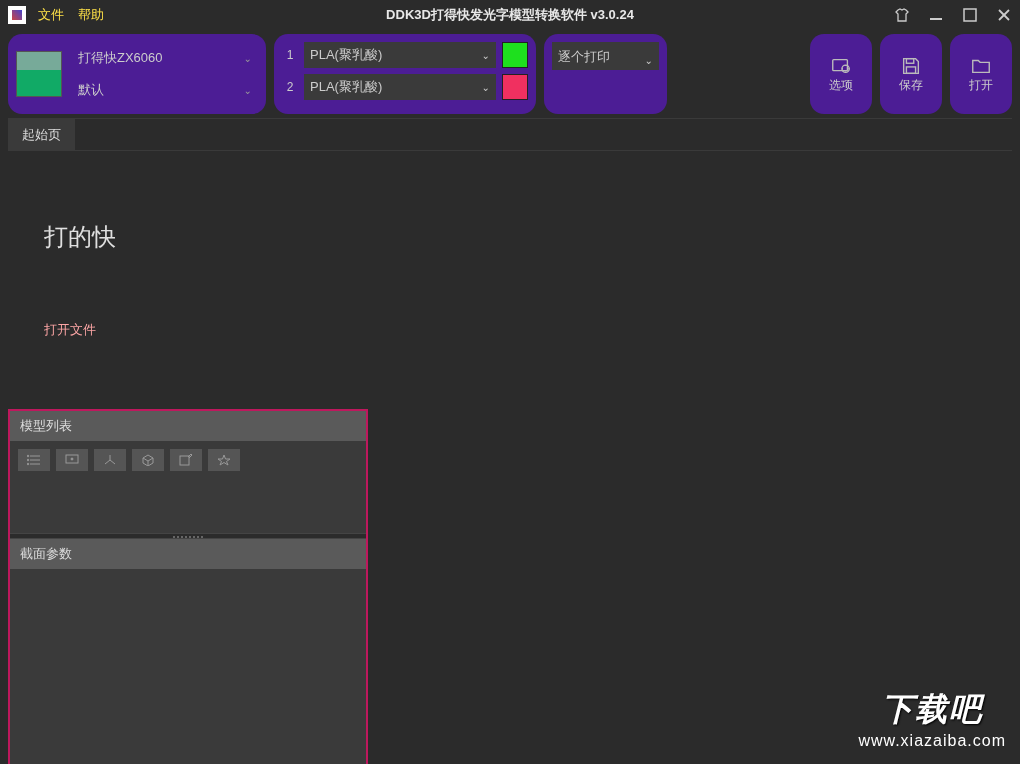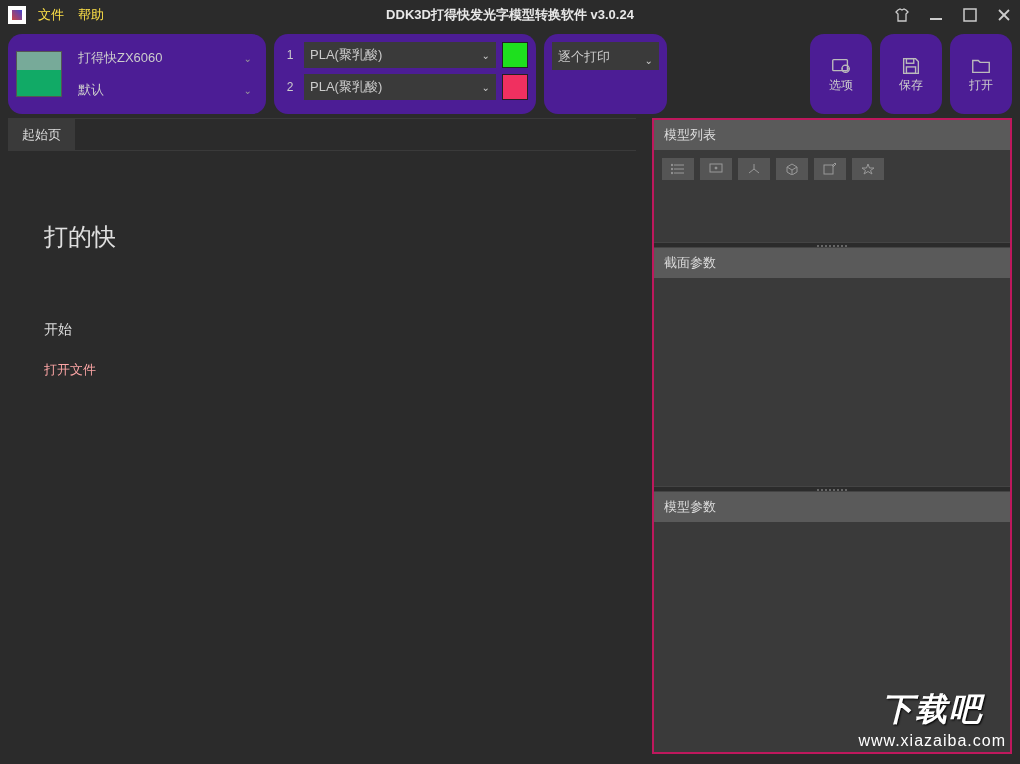--- a/index.html
+++ b/index.html
@@ -32,21 +32,21 @@
 
 .print-panel { width: 123px; }
 .print-sel { width:100%; background:#3a3a3a; display:flex; align-items:flex-end; justify-content:space-between; padding:4px 6px; cursor:pointer; height:28px; align-self:flex-start; margin-top:0; }
 .print-panel { align-items:flex-start; }
 
 .btn-panel { width: 62px; flex-direction: column; justify-content: center; cursor:pointer; }
 .btn-ico { width:22px; height:22px; color:#bbb; }
 .btn-lbl { font-size: 12px; color:#ccc; }
 
 
-.main { display:flex; margin: 0 8px 8px 8px; height: 636px; gap:16px; }
+.main { display:flex; margin: 0 8px 8px 8px; height: 636px; gap:0;flex-direction:column; }
 .left { flex:1; background:#2b2b2b; border-top:1px solid #3a3a3a; }
 .tabstrip { height: 32px; display:flex; border-bottom: 1px solid #3a3a3a; }
 .tab { background:#3a3a3a; padding: 6px 14px; color:#ddd; font-size:13px; cursor:pointer; display:flex; align-items:center; }
 .start-content { padding: 70px 36px; }
 .big-title { font-size: 24px; color:#e0e0e0; font-weight:300; margin-bottom: 68px; }
 .start-h { font-size: 14px; color:#ddd; margin-bottom: 22px; }
 .start-link { color:#fca5a5; font-size: 13px; cursor:pointer; }
 
 .right { width: 360px; border: 2px solid #be185d; display:flex; flex-direction:column; }
 .panel-h { background:#5a5a5a; color:#ddd; padding: 6px 10px; font-size: 13px; }
@@ -173,21 +173,20 @@
   </div>
 </div>
 
 <div class="main">
   <div class="left">
     <div class="tabstrip">
       <div class="tab">起始页</div>
     </div>
     <div class="start-content">
       <div class="big-title">打的快</div>
-      <div class="start-h">开始</div>
       <div class="start-link">打开文件</div>
     </div>
   </div>
 
   <div class="right">
     <div class="section s1">
       <div class="panel-h">模型列表</div>
       <div class="ml-tools">
         <div class="ml-btn">
             <svg width="14" height="12" viewBox="0 0 14 12" stroke="#999" stroke-width="1">

